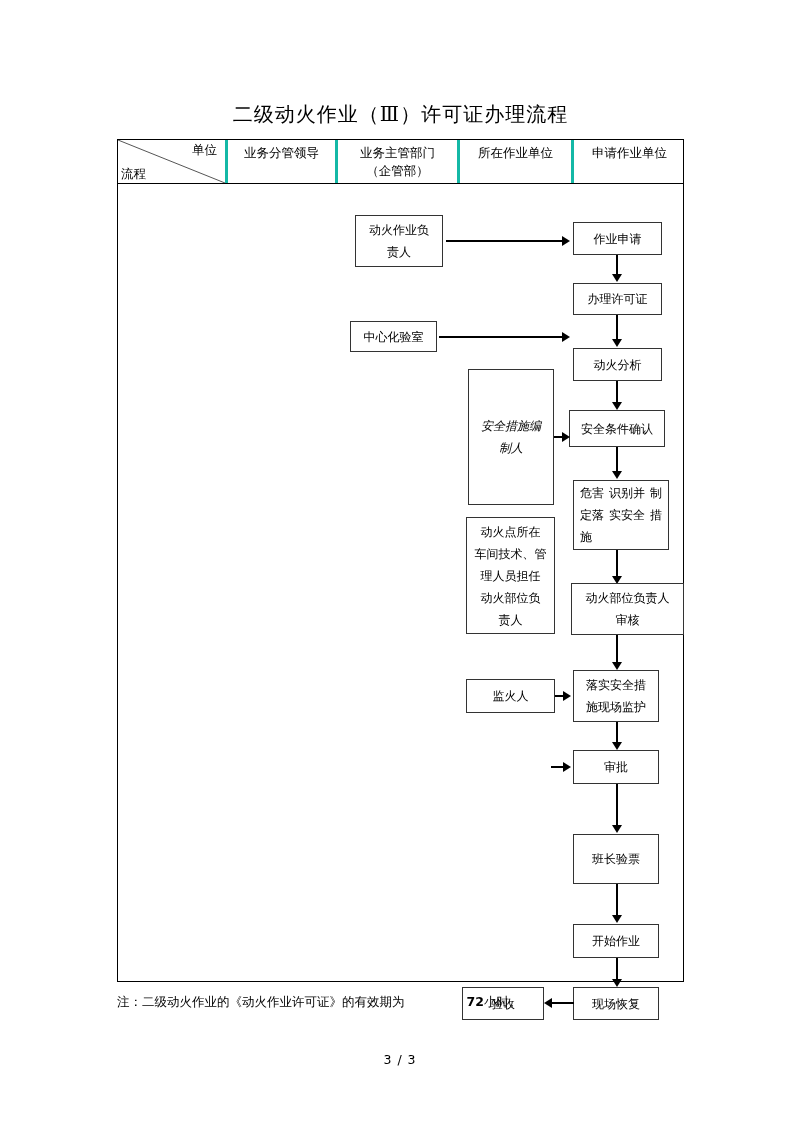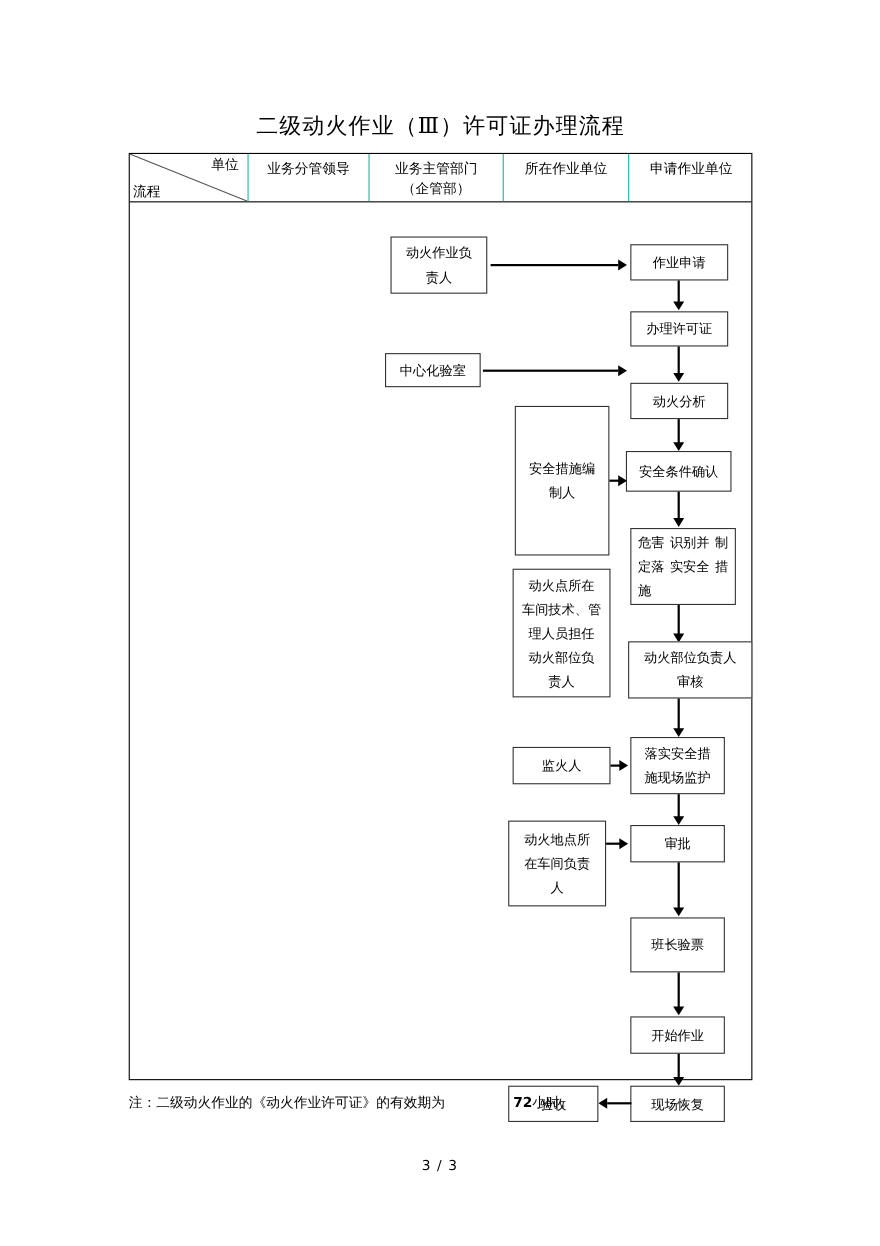--- a/index.html
+++ b/index.html
@@ -67,21 +67,21 @@
     display: flex;
     flex-direction: column;
     align-items: center;
     justify-content: flex-start;
     padding-top: 4px;
     font-size: 12.5px;
     line-height: 18px;
     font-family: "DejaVu Serif", serif;
     white-space: nowrap;
   }
-  .hdr-cell.bl { border-left: 1px solid #14b8a6; text-align: right; }
+  .hdr-cell.bl { border-left: 3px solid #14b8a6; text-align: right; }
 
   
   #hdr-corner {
     position: absolute;
     left: 0;
     top: 0;
     width: 107px;
     height: 43px;
     box-sizing: border-box;
   }
@@ -270,21 +270,21 @@
         <span class="ln">动火分析</span>
       </div>
 
       <div class="conn vline" style="left:498px; top:197px; height:27px;"></div>
       <div class="arrow-down" style="left:494px; top:218px;"></div>
 
       <div class="fbox" style="left:451px; top:226px; width:96px; height:37px;">
         <span class="ln">安全条件确认</span>
       </div>
 
-      <div class="fbox" style="left:350px; top:185px; width:86px; height:136px;">
+      <div class="fbox" style="left:350px; top:185px; width:86px; height:136px;font-style:italic;">
         <span class="ln">安全措施编</span>
         <span class="ln">制人</span>
       </div>
       <div class="conn hline" style="left:436px; top:252px; width:10px;"></div>
       <div class="arrow-right" style="left:444px; top:248px;"></div>
 
       <div class="conn vline" style="left:498px; top:263px; height:29px;"></div>
       <div class="arrow-down" style="left:494px; top:287px;"></div>
 
       <div class="fbox just" style="left:455px; top:296px; width:96px; height:70px;">
@@ -331,25 +331,20 @@
       <div class="conn hline" style="left:437px; top:511px; width:9px;"></div>
       <div class="arrow-right" style="left:445px; top:507px;"></div>
 
       <div class="conn vline" style="left:498px; top:538px; height:24px;"></div>
       <div class="arrow-down" style="left:494px; top:558px;"></div>
 
       <div class="fbox" style="left:455px; top:566px; width:86px; height:34px;">
         <span class="ln">审批</span>
       </div>
 
-      <div class="fbox" style="left:344px; top:562px; width:89px; height:78px;">
-        <span class="ln">动火地点所</span>
-        <span class="ln">在车间负责</span>
-        <span class="ln">人</span>
-      </div>
       <div class="conn hline" style="left:433px; top:582px; width:13px;"></div>
       <div class="arrow-right" style="left:445px; top:578px;"></div>
 
       <div class="conn vline" style="left:498px; top:600px; height:46px;"></div>
       <div class="arrow-down" style="left:494px; top:641px;"></div>
 
       <div class="fbox" style="left:455px; top:650px; width:86px; height:50px;">
         <span class="ln">班长验票</span>
       </div>
 

